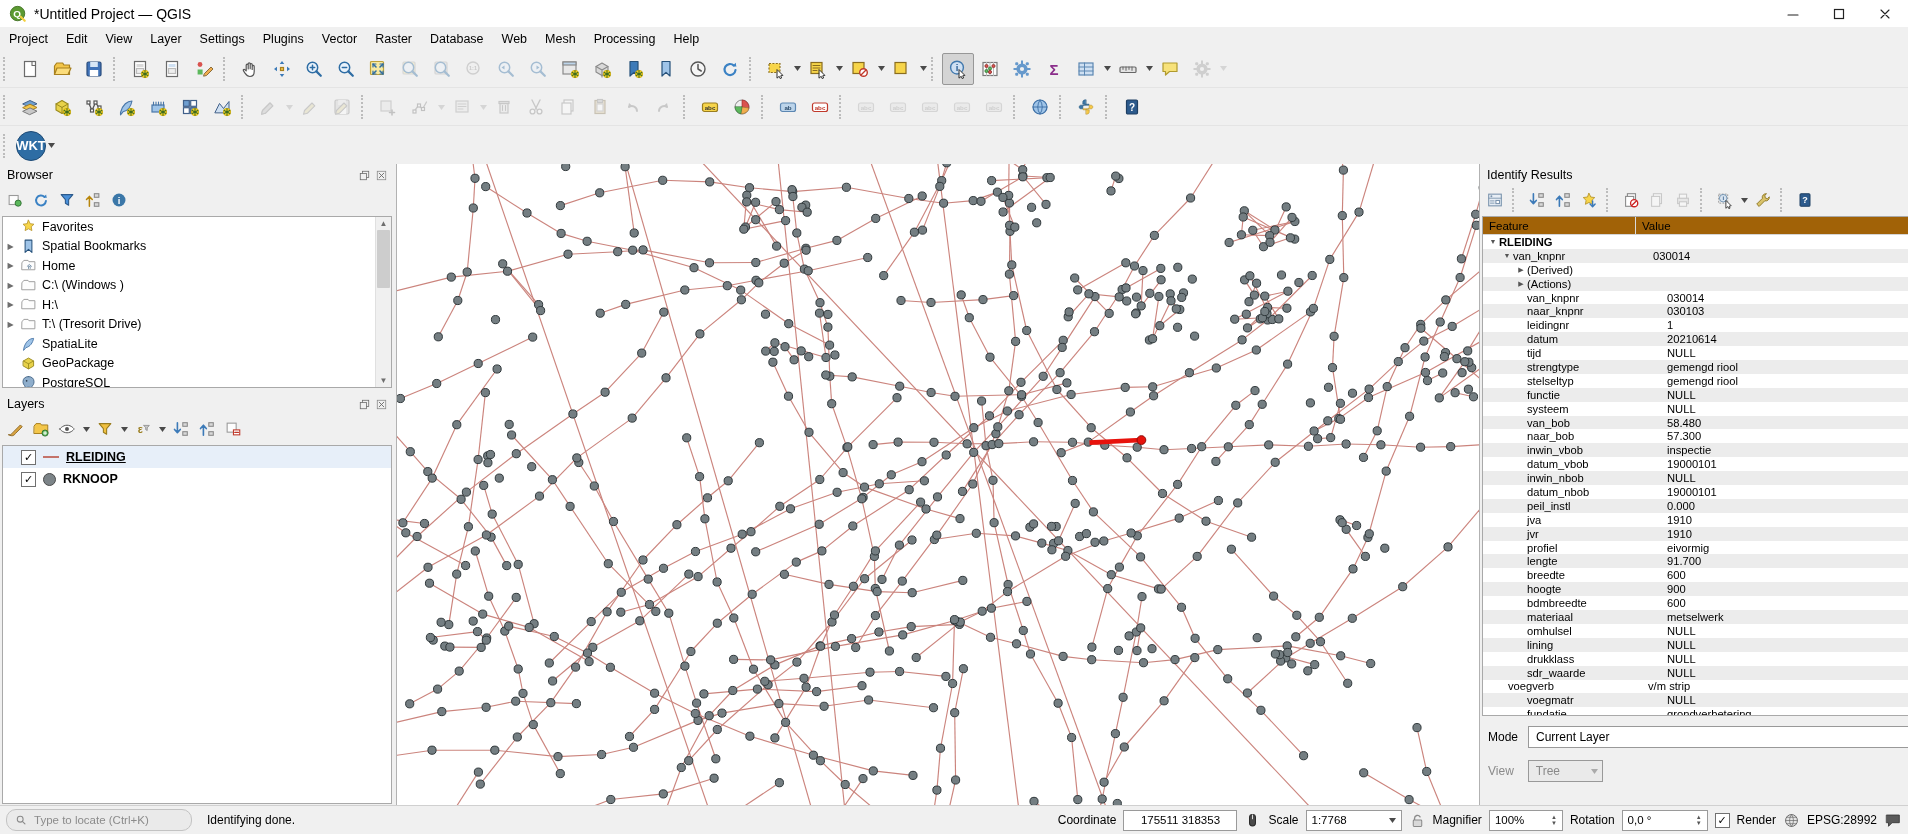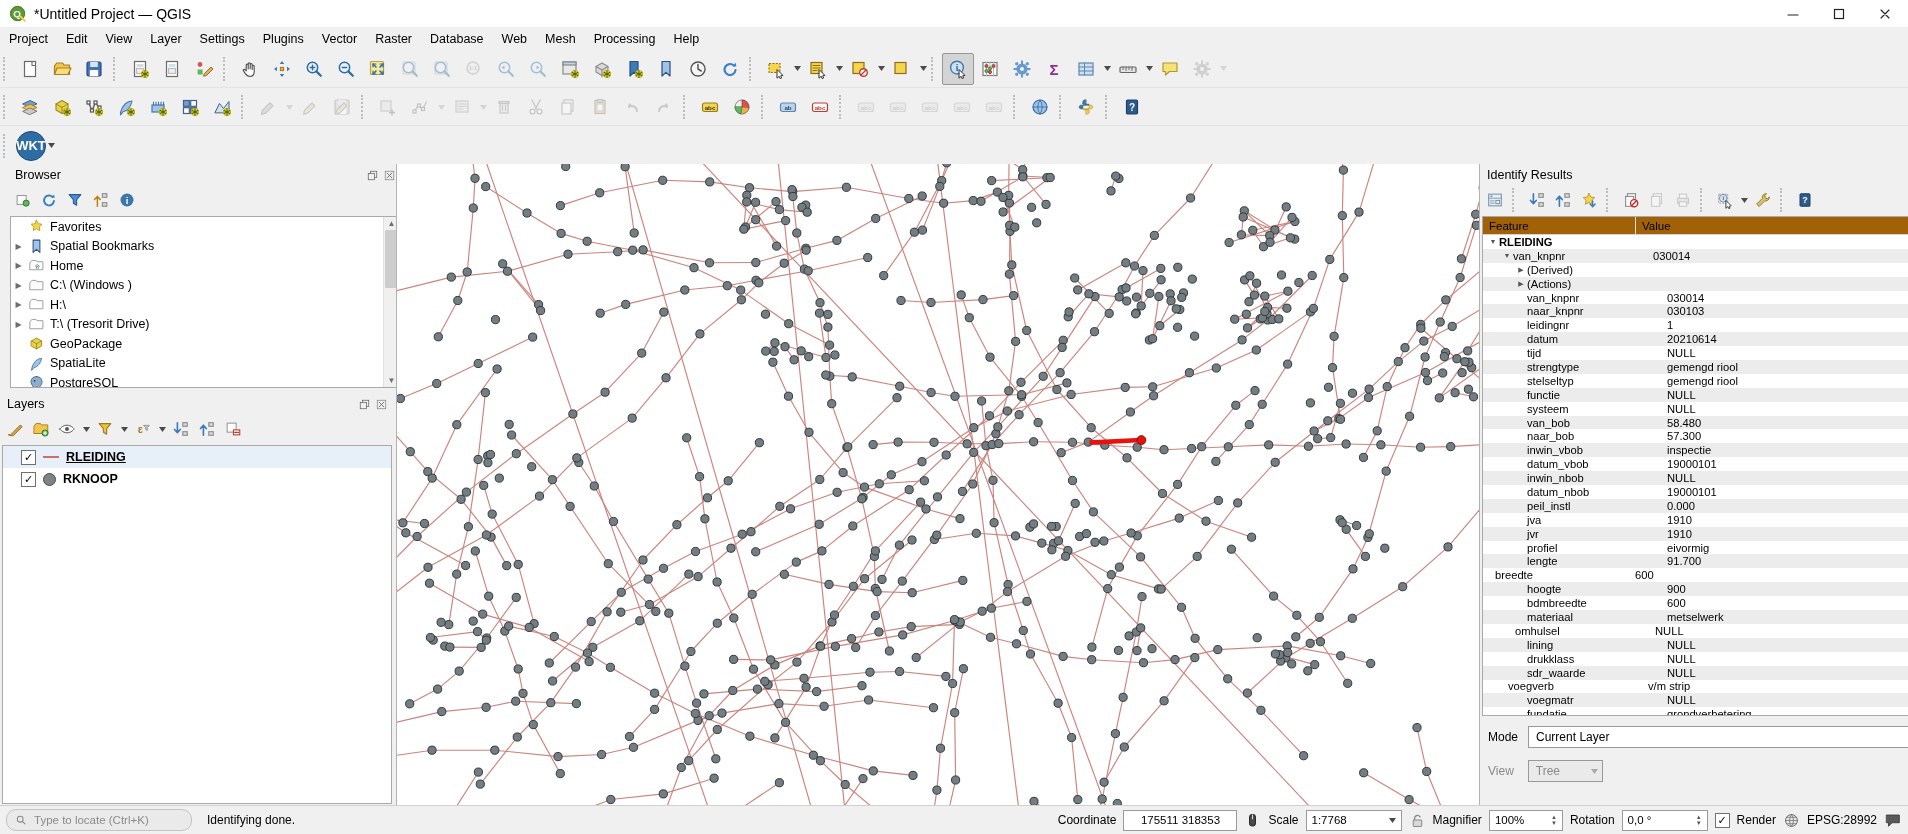--- a/index.html
+++ b/index.html
@@ -29,21 +29,21 @@
     border:1px solid transparent;border-radius:2px;flex:none}
   .tbtn.act{background:#d4d4d4;border-color:#979797}
   .tbtn.dis,.dd.dis,.ptbtn.dis{opacity:.38}
   .dd{width:10px;height:30px;display:flex;align-items:center;justify-content:center;flex:none}
   .sep{width:6px;height:24px;margin:0 3px;border-left:2px dotted #bcbcbc;flex:none}
   
   #wkt-btn{width:28px;height:28px;border-radius:50%;display:flex;align-items:center;
     justify-content:center;margin-left:2px;flex:none}
   
   .panel{position:absolute;background:#f0f0f0}
-  #browser-panel{left:8px;top:164px;width:394px;height:226px}
+  #browser-panel{left:0;top:164px;width:394px;height:226px}
   #layers-panel{left:0;top:393px;width:394px;height:413px}
   #identify-panel{left:1480px;top:164px;width:472px;height:642px}
   .panel-title{height:22px;display:flex;align-items:center;padding:0 6px 0 7px;font-size:12.5px}
   .panel-chrome{margin-left:auto;display:flex;gap:4px}
   .panel-toolbar{height:28px;display:flex;align-items:center;padding-left:3px;gap:2px}
   .ptbtn{width:24px;height:24px;display:flex;align-items:center;justify-content:center;
     border-radius:2px;flex:none}
   .whitebox{position:absolute;left:2px;right:2px;bottom:2px;background:#fff;
     border:1px solid #a9a9a9;overflow:hidden}
   
@@ -918,34 +918,34 @@
           <svg viewBox="0 0 20 20" width="17" height="17">
             <path d="M2.5 6.5l2-2.5h5l1 1.5h7v9.5h-15z" fill="#fdfdfd" stroke="#9a9a9a" stroke-width="1.1" stroke-linecap="round" stroke-linejoin="round"></path>
           </svg>
         </span>
         <span style="margin-left:4px">T:\ (Tresorit Drive)</span>
       </div>
       <div class="tree-row">
         <span class="exp"></span>
         <span class="ticon">
           <svg viewBox="0 0 20 20" width="17" height="17">
-            <path d="M4 7l6-3.4L16 7v6l-6 3.4L4 13z" fill="#e8d24a" stroke="#9a8a1e" stroke-width="1.1" stroke-linecap="round" stroke-linejoin="round"></path>
-            <path d="M4 7l6 3.4L16 7M10 10.4V16" fill="none" stroke="#9a8a1e" stroke-width="1" stroke-linecap="round" stroke-linejoin="round"></path>
-          </svg>
-        </span>
-        <span style="margin-left:4px">GeoPackage</span>
+            <path d="M4.5 15.5C6.5 7.5 11.5 4 16 4c-1 5-4 9.8-9 10.8l-2.5 3z" fill="#9fc4e8" stroke="#4a77a8" stroke-width="1.1" stroke-linecap="round" stroke-linejoin="round"></path>
+          </svg>
+        </span>
+        <span style="margin-left:4px">SpatiaLite</span>
       </div>
       <div class="tree-row">
         <span class="exp"></span>
         <span class="ticon">
           <svg viewBox="0 0 20 20" width="17" height="17">
-            <path d="M4.5 15.5C6.5 7.5 11.5 4 16 4c-1 5-4 9.8-9 10.8l-2.5 3z" fill="#9fc4e8" stroke="#4a77a8" stroke-width="1.1" stroke-linecap="round" stroke-linejoin="round"></path>
-          </svg>
-        </span>
-        <span style="margin-left:4px">SpatiaLite</span>
+            <path d="M4 7l6-3.4L16 7v6l-6 3.4L4 13z" fill="#e8d24a" stroke="#9a8a1e" stroke-width="1.1" stroke-linecap="round" stroke-linejoin="round"></path>
+            <path d="M4 7l6 3.4L16 7M10 10.4V16" fill="none" stroke="#9a8a1e" stroke-width="1" stroke-linecap="round" stroke-linejoin="round"></path>
+          </svg>
+        </span>
+        <span style="margin-left:4px">GeoPackage</span>
       </div>
       <div class="tree-row">
         <span class="exp"></span>
         <span class="ticon">
           <svg viewBox="0 0 20 20" width="17" height="17">
             <path d="M10 3c4 0 6.5 2.5 6.5 6 0 2.5-1 4.5-2.5 5.5l1 2.5h-3l-.5-1.5h-3L8 17H5l1-2.8C4.5 13 3.5 11 3.5 9 3.5 5.5 6 3 10 3z" fill="#8faecc" stroke="#4a6a8a" stroke-width="1.1" stroke-linecap="round" stroke-linejoin="round"></path>
             <circle cx="7.8" cy="8" r="1" fill="#2a3a4a"></circle>
           </svg>
         </span>
         <span style="margin-left:4px">PostgreSQL</span>
@@ -2977,21 +2977,21 @@
           <div class="v">eivormig</div>
         </div>
         <div class="id-row odd">
           <div class="f" style="padding-left:32px">
             <span class="exp"></span>
             <span>lengte</span>
           </div>
           <div class="v">91.700</div>
         </div>
         <div class="id-row">
-          <div class="f" style="">
+          <div class="f" style="padding-left:32px">
             <span class="exp"></span>
             <span>breedte</span>
           </div>
           <div class="v">600</div>
         </div>
         <div class="id-row odd">
           <div class="f" style="padding-left:32px">
             <span class="exp"></span>
             <span>hoogte</span>
           </div>
@@ -3005,21 +3005,21 @@
           <div class="v">600</div>
         </div>
         <div class="id-row odd">
           <div class="f" style="padding-left:32px">
             <span class="exp"></span>
             <span>materiaal</span>
           </div>
           <div class="v">metselwerk</div>
         </div>
         <div class="id-row">
-          <div class="f" style="padding-left:20px">
+          <div class="f" style="padding-left:32px">
             <span class="exp"></span>
             <span>omhulsel</span>
           </div>
           <div class="v">NULL</div>
         </div>
         <div class="id-row odd">
           <div class="f" style="padding-left:32px">
             <span class="exp"></span>
             <span>lining</span>
           </div>

